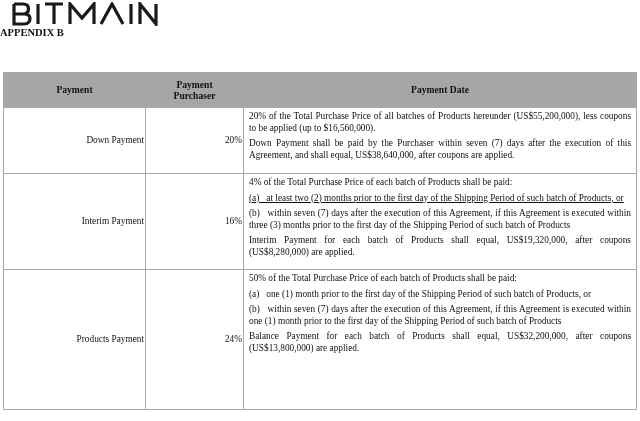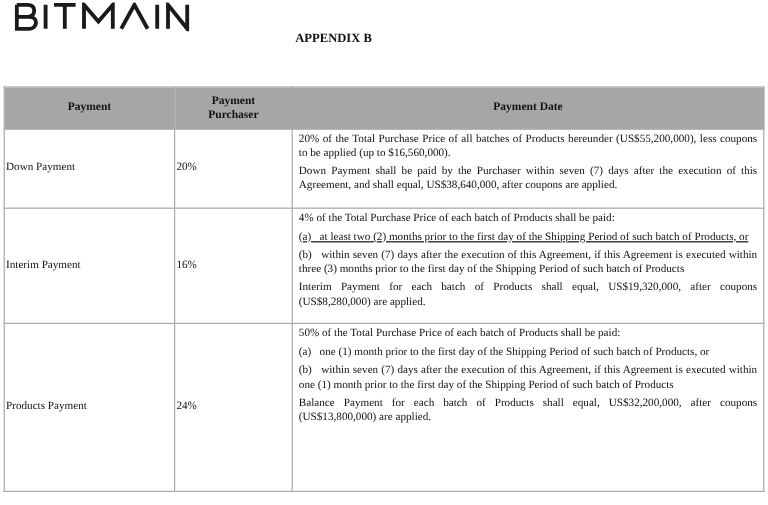--- a/index.html
+++ b/index.html
@@ -1,23 +1,23 @@
 <!DOCTYPE html>
 <html><head>
 <meta charset="utf-8">
 <style>
   html, body { margin: 0; padding: 0; background: #ffffff; }
   body { width: 640px; height: 421px; position: relative; overflow: hidden; font-family: "Liberation Serif", "DejaVu Serif", serif; color: #111; }
   .logo { position: absolute; left: 12px; top: 2px; font-family: "DejaVu Sans", "Liberation Sans", sans-serif; font-size: 27px; letter-spacing: 1px; color: #1a1a1a; font-weight: normal; line-height: 30px; }
   .logo svg { display: block; }
-  .title { position: absolute; left: 0; width: 556px; top: 27px; text-align: center; font-weight: bold; font-size: 10.5px; }
+  .title { position: absolute; left: 0; width: 556px; top: 27px; font-weight: bold; font-size: 10.5px; }
   table { position: absolute; left: 3px; top: 72px; width: 634px; border-collapse: collapse; font-size: 9.3px; line-height: 11.6px; }
   th, td { border: 1px solid #a9a9a9; }
   th { background: #a6a6a6; font-weight: bold; height: 32px; text-align: center; font-size: 9.6px; line-height: 11.5px; }
-  td.c { text-align: left; vertical-align: middle; }
+  td.c { text-align: right; vertical-align: middle; }
   td.d { padding: 3px 5px 0 5px; text-align: justify; vertical-align: top; }
   td.d p { margin: 0 0 4px 0; }
   td.d p:last-child { margin-bottom: 0; }
   .col1 { width: 139px; }
   .col2 { width: 95px; }
 </style>
 </head>
 <body>
 
 <div class="logo">

